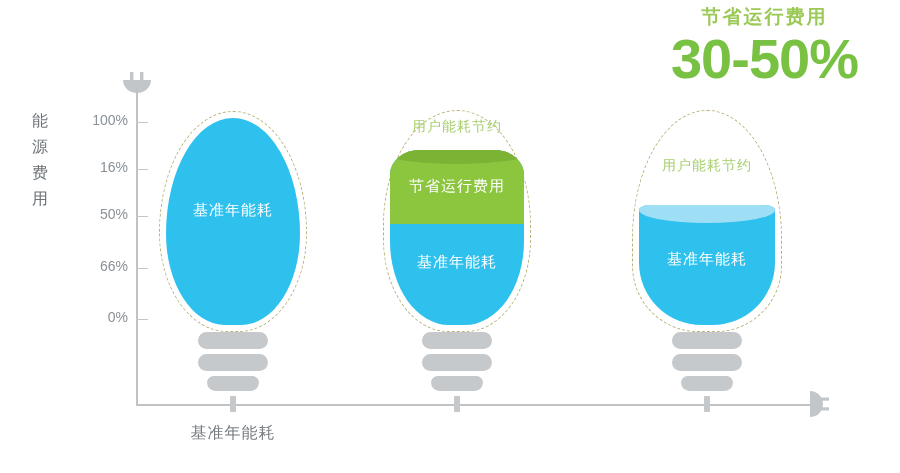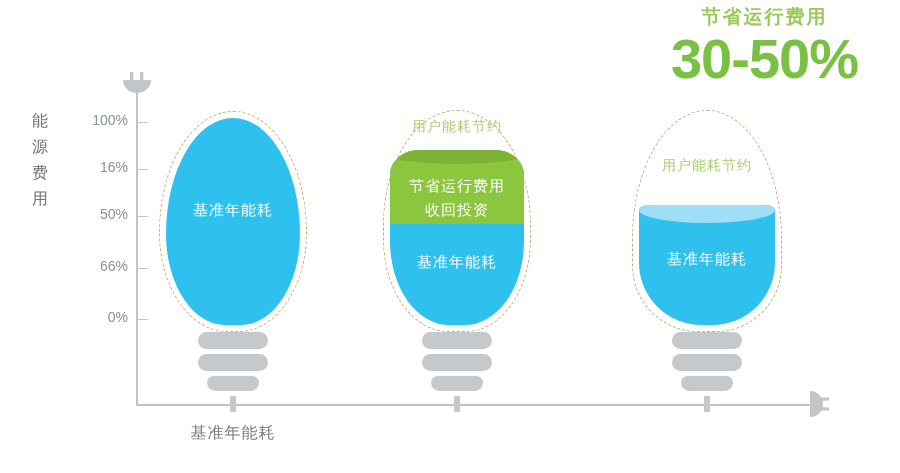--- a/index.html
+++ b/index.html
@@ -148,21 +148,20 @@
 
   <div class="bulb" style="left:390px;top:150px;width:134px;height:175px;">
     <div class="dash" style="top:-40px;border-radius:50% 50% 44% 44% / 52% 52% 42% 42%;"></div>
     <div class="glass" style="border-radius:22% 22% 44% 44% / 14% 14% 48% 48%;">
       <div class="fill cyan" style="height:100%;"></div>
       <div class="fill green" style="height:74px;bottom:101px;"></div>
       <div class="surface green-top" style="top:-4px;"></div>
     </div>
     <div class="bulb-text" style="top:24px;">
       <div>节省运行费用</div>
-      <div>收回投资</div>
     </div>
     <div class="bulb-text" style="top:100px;">基准年能耗</div>
     <div class="cap-text" style="top:-32px;">用户能耗节约</div>
   </div>
   <div class="base" style="left:457px;top:332px;">
     <i style="width:70px;height:17px;"></i>
     <i style="width:70px;height:17px;"></i>
     <i style="width:52px;height:15px;border-radius:7px 7px 9px 9px;"></i>
     <div class="stem" style="height:16px;"></div>
   </div>

